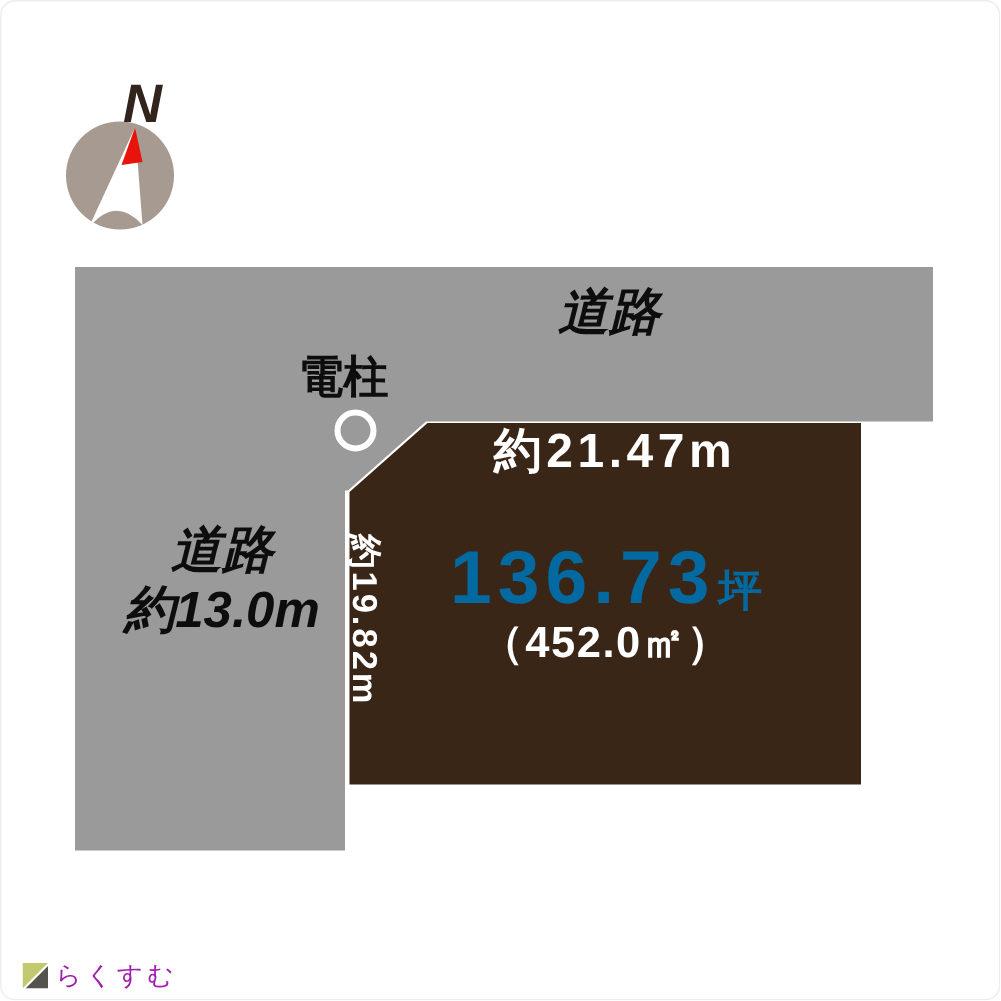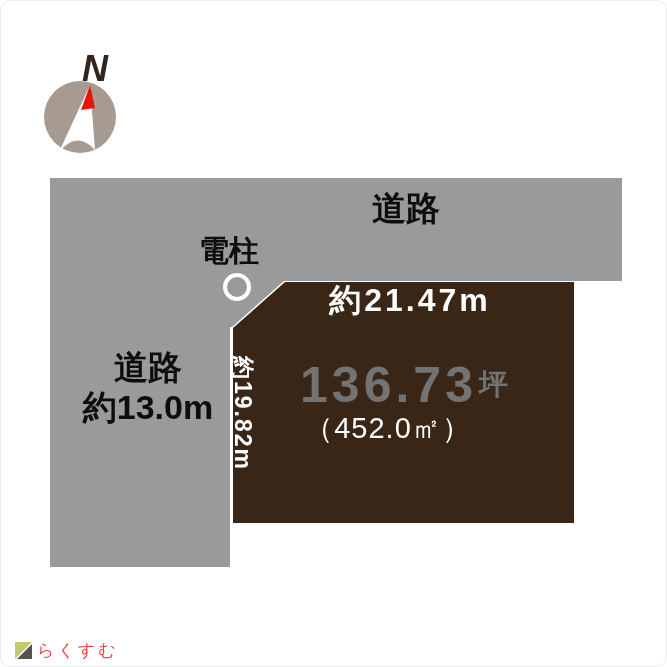--- a/index.html
+++ b/index.html
@@ -23,20 +23,21 @@
     color: #30241c;
   }
 
   .road-label {
     text-align: center;
     font-weight: 700;
     font-size: 34px;
     line-height: 40px;
     color: #0d0d0d;
     transform: translateX(-50%);
+    font-style: italic;
   }
   .road-label.top  { left: 406px; top: 188px; }
   .road-label.left { left: 148px; top: 347px; }
 
   .pole-label {
     left: 199px; top: 231px;
     font-size: 30px; font-weight: 700; color: #0d0d0d;
   }
 
   .dim-top {
@@ -50,41 +51,41 @@
     left: 258px; top: 356px;
     transform: rotate(90deg);
     transform-origin: 0 0;
     font-size: 23px; font-weight: 700; letter-spacing: 2px;
     color: #ffffff;
   }
 
   .area-line {
     left: 404px; top: 356px;
     transform: translateX(-50%);
-    display: flex; align-items: center;
-    color: #737373;
+    display: flex; align-items: flex-end;
+    color: #0369a1;
   }
   .area-value { font-size: 50px; font-weight: 700; letter-spacing: 4px; }
   .area-unit  { font-size: 29px; font-weight: 700; margin-left: 2px; }
 
   .area-sqm {
-    left: 388px; top: 409px;
+    left: 404px; top: 409px;
     transform: translateX(-50%);
-    font-size: 29px; font-weight: 400; letter-spacing: 1px;
+    font-size: 29px; font-weight: 700; letter-spacing: 1px;
     color: #ffffff;
   }
 
   .logo {
     position: absolute; left: 15px; top: 639px;
     display: flex; align-items: center;
   }
   .logo-text {
     margin-left: 5px;
     font-size: 17px; letter-spacing: 3px;
-    color: #ef4444;
+    color: #a21caf;
   }
 </style>
 </head>
 <body>
 
 <div class="canvas">
 
   <svg class="plan" width="667" height="667" viewBox="0 0 667 667">
 
     <polygon points="50,178 622,178 622,281 284,281 232,327 230,327 230,567 50,567" fill="#9a9a9a"></polygon>

